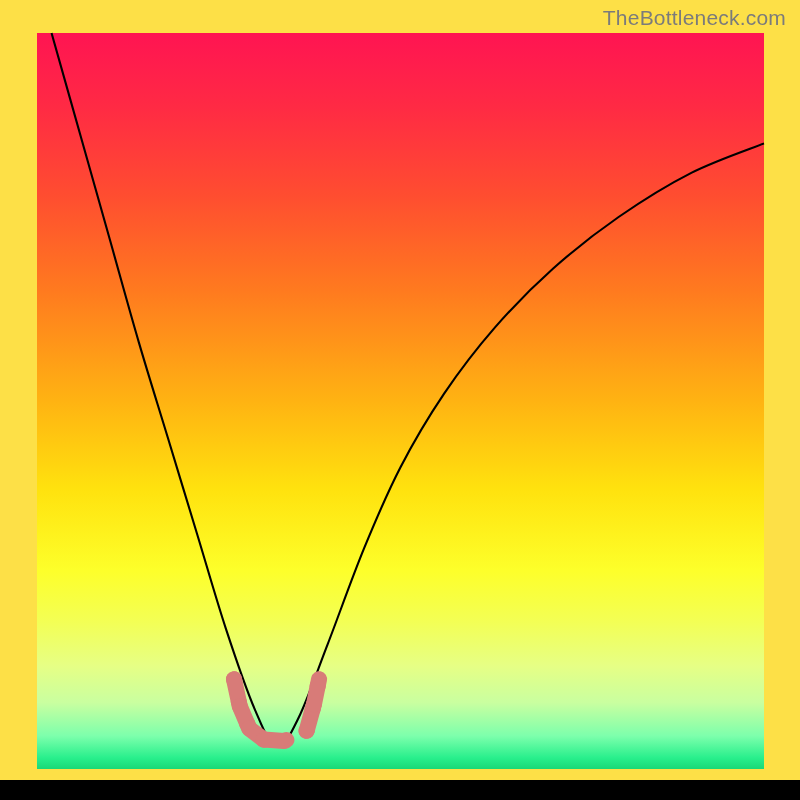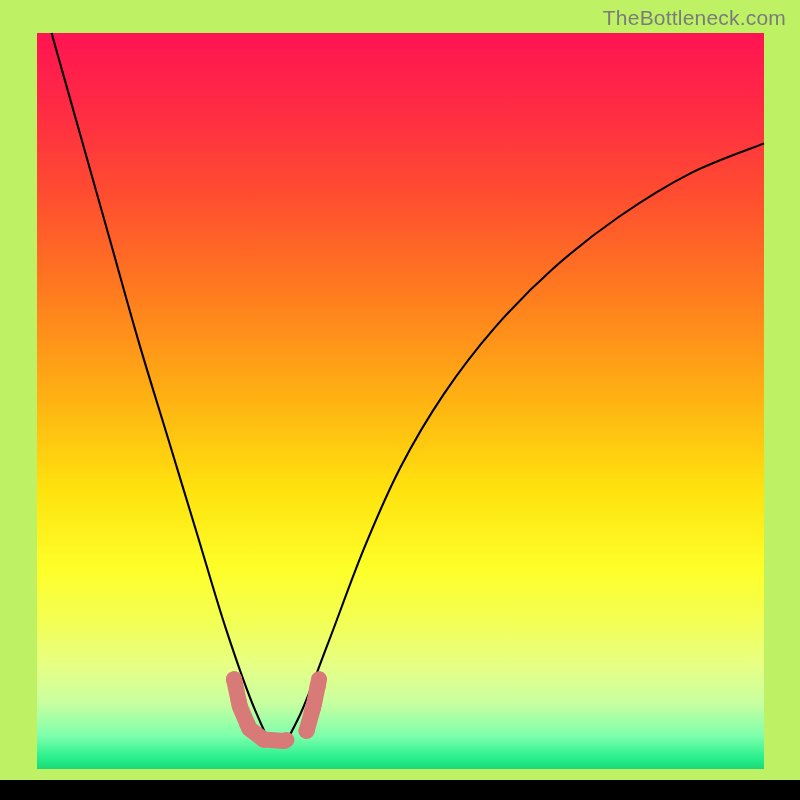--- a/index.html
+++ b/index.html
@@ -8,21 +8,21 @@
     width: 800px;
     height: 800px;
     background: #000;
     overflow: hidden;
     font-family: Arial, Helvetica, sans-serif;
   }
   .stage {
     position: relative;
     width: 800px;
     height: 780px;
-    background: #bef264;
+    background: #fde047;
   }
   .watermark {
     position: absolute;
     top: 6px;
     right: 14px;
     color: #7b7b7b;
     font-size: 21px;
     font-weight: 400;
     letter-spacing: 0.2px;
     z-index: 5;

